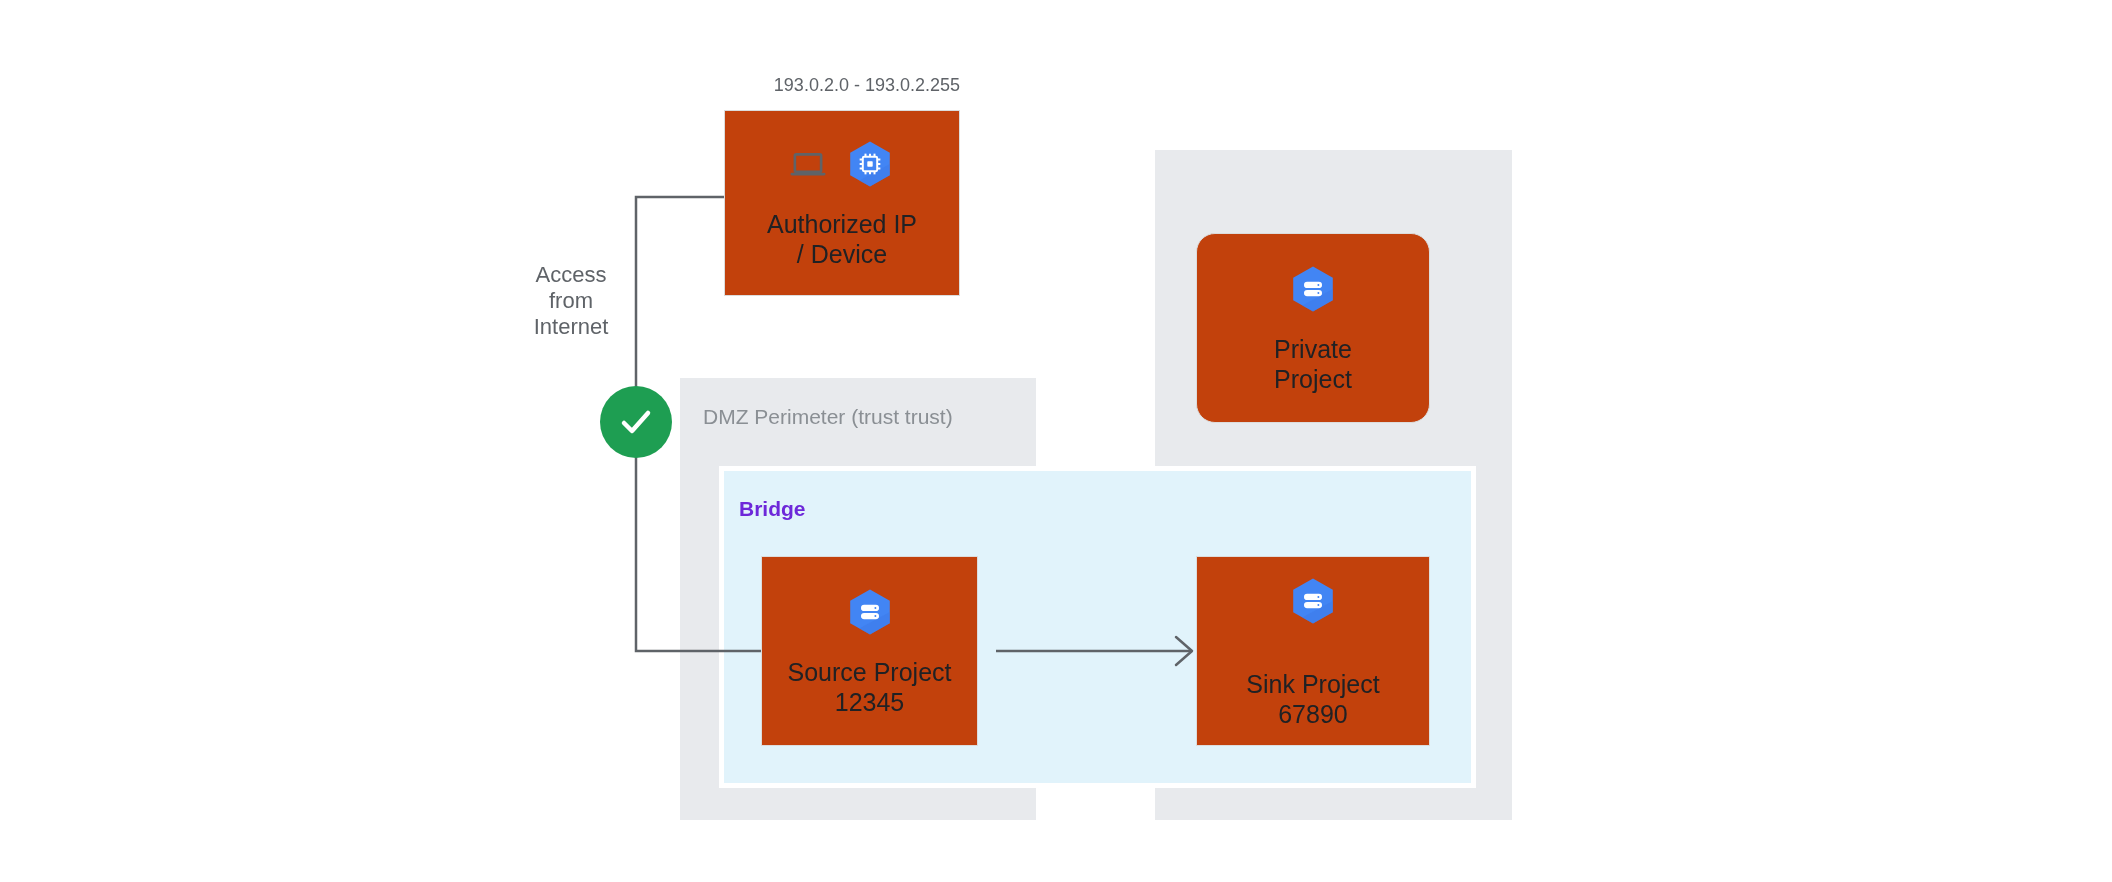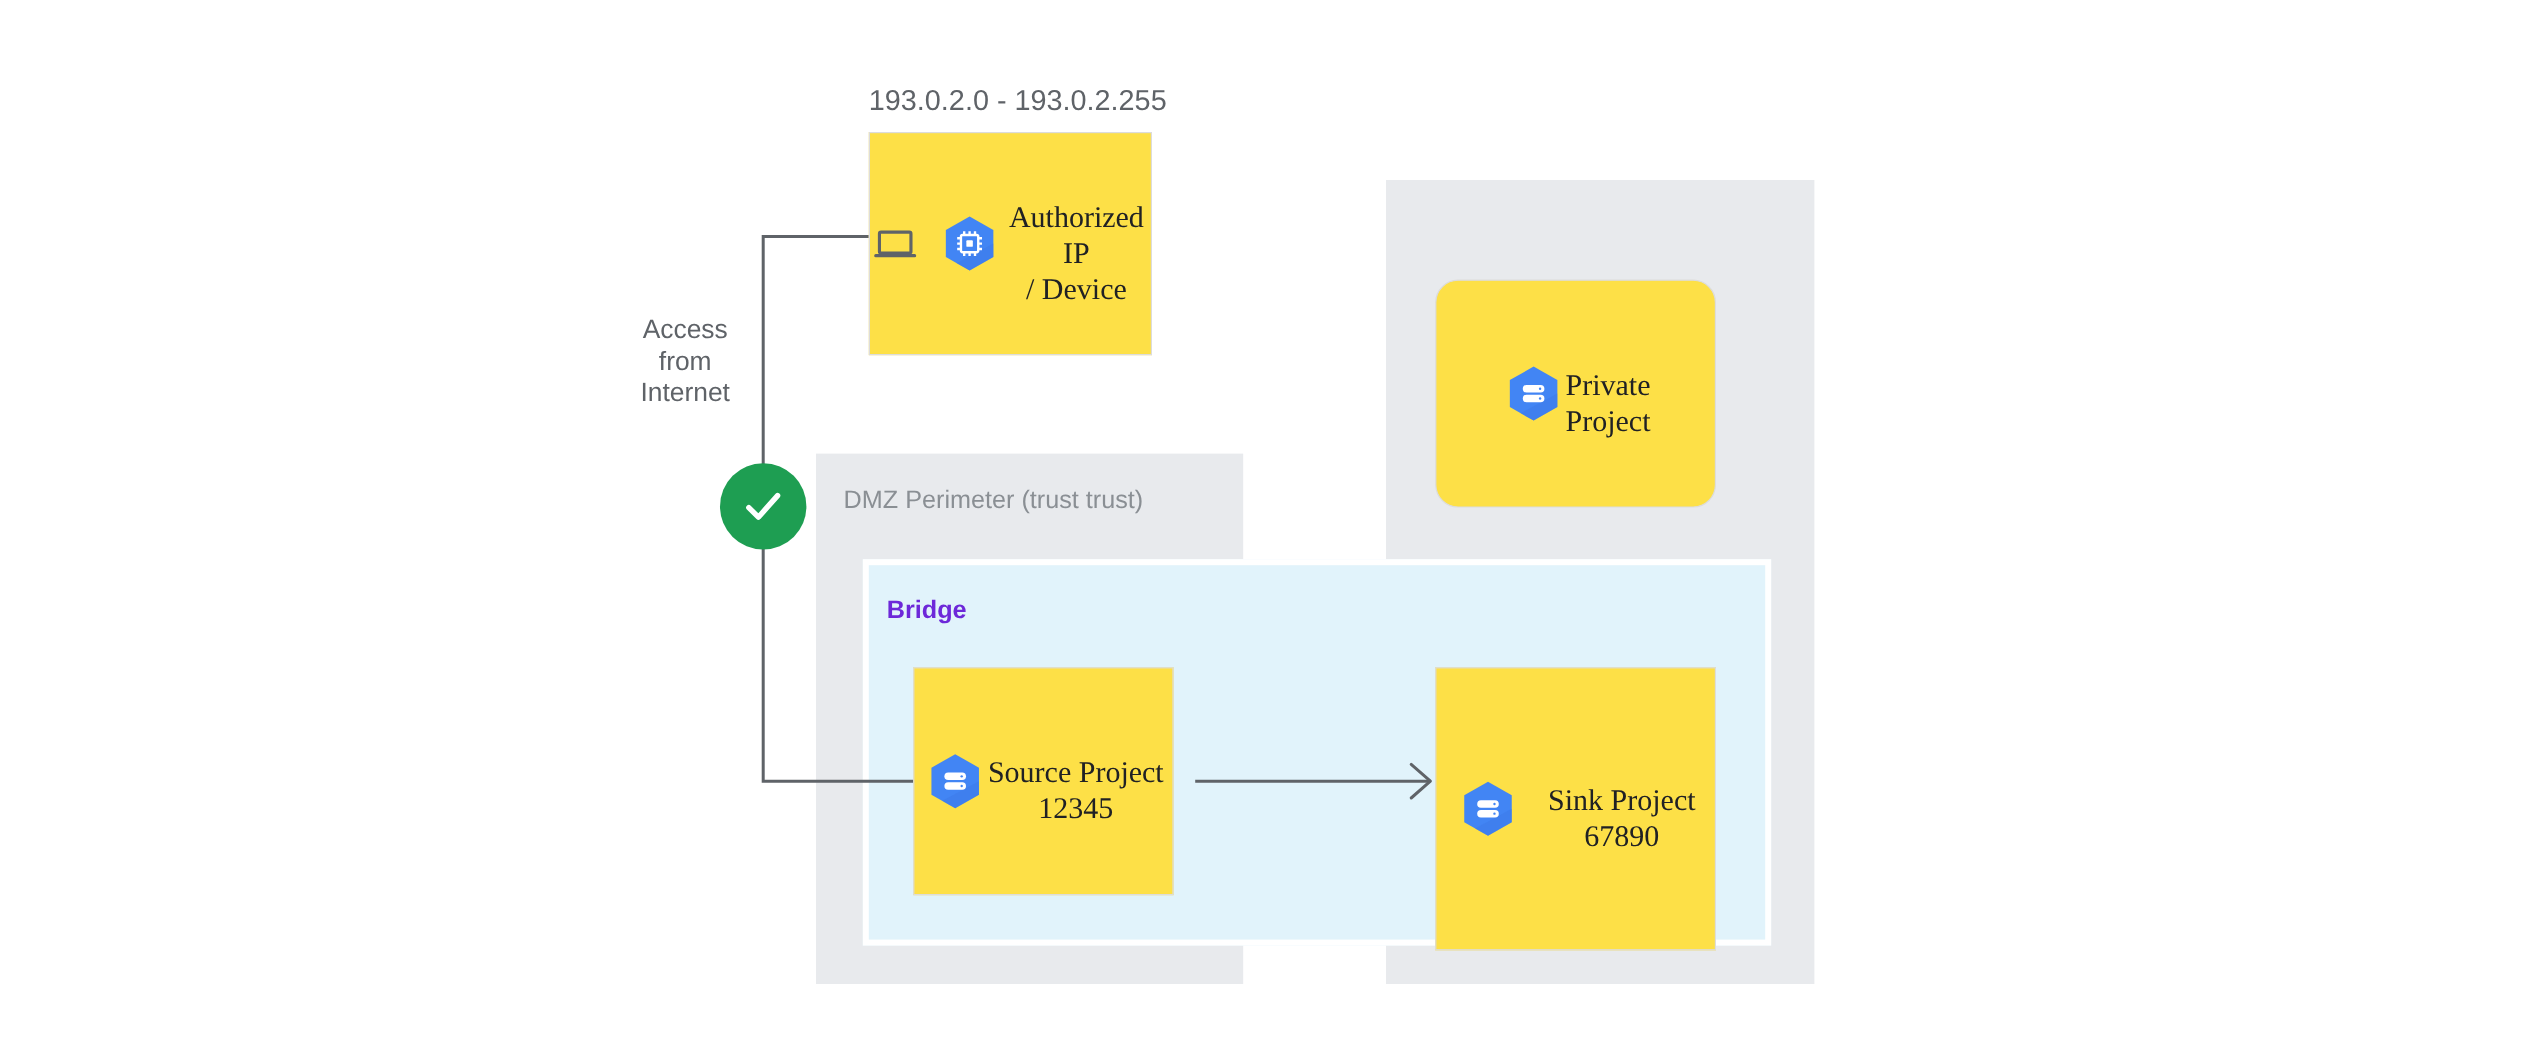--- a/index.html
+++ b/index.html
@@ -44,48 +44,48 @@
     color: #6d28d9;
     font-size: 21px;
     line-height: 26px;
     white-space: nowrap;
     font-weight: bold;
   }
 
   
   .card {
     position: absolute;
-    background: #fde047;
+    background: #c2410c;
     border: 1px solid #dcdcdc;
     box-sizing: border-box;
     display: flex;
+    flex-direction: column;
     align-items: center;
     justify-content: center;
-    font-family: Liberation Serif, serif;
   }
   .card-icons {
     display: flex;
     align-items: center;
     justify-content: center;
     gap: 14px;
   }
   .card-label {
     margin-top: 18px;
     text-align: center;
     color: #202124;
     font-size: 25px;
     line-height: 30px;
     white-space: pre-line;
   }
 
   
   .ip-caption {
     position: absolute;
     color: #5f6368;
-    font-size: 24px;
+    font-size: 18px;
     line-height: 26px;
     white-space: nowrap;
     text-align: right;
   }
 
   
   .access-label {
     position: absolute;
     color: #5f6368;
     font-size: 22px;
@@ -207,21 +207,21 @@
         <rect x="20" y="22" width="20" height="7" rx="3.5" fill="#ffffff"></rect>
         <rect x="20" y="31" width="20" height="7" rx="3.5" fill="#ffffff"></rect>
         <circle cx="36" cy="25.5" r="1.1" fill="#4285f4"></circle>
         <circle cx="36" cy="34.5" r="1.1" fill="#4285f4"></circle>
       </svg>
     </div>
     <div class="card-label">Source Project
 12345</div>
   </div>
 
-  <div class="card" style="left:1196px; top:556px; width:234px; height:236px;gap:23px;">
+  <div class="card" style="left:1196px; top:556px; width:234px; height:190px;gap:23px;">
     <div class="card-icons">
       <svg width="54" height="54" viewBox="0 0 60 60">
         <polygon points="30,5 52,17.5 52,42.5 30,55 8,42.5 8,17.5" fill="#4285f4"></polygon>
         <polygon points="52,30 52,42.5 30,55 18,48.2" fill="#3b78e7" opacity="0.45"></polygon>
         <rect x="20" y="22" width="20" height="7" rx="3.5" fill="#ffffff"></rect>
         <rect x="20" y="31" width="20" height="7" rx="3.5" fill="#ffffff"></rect>
         <circle cx="36" cy="25.5" r="1.1" fill="#4285f4"></circle>
         <circle cx="36" cy="34.5" r="1.1" fill="#4285f4"></circle>
       </svg>
     </div>

